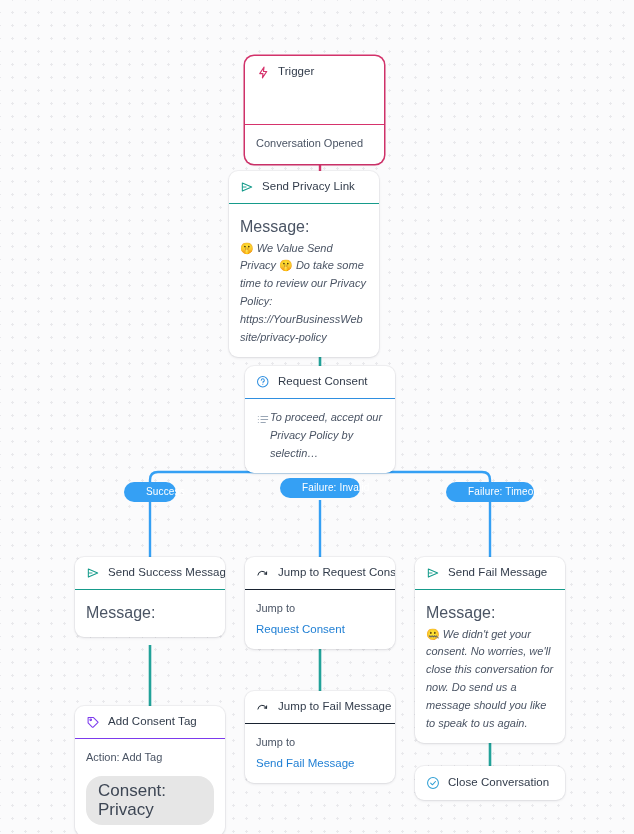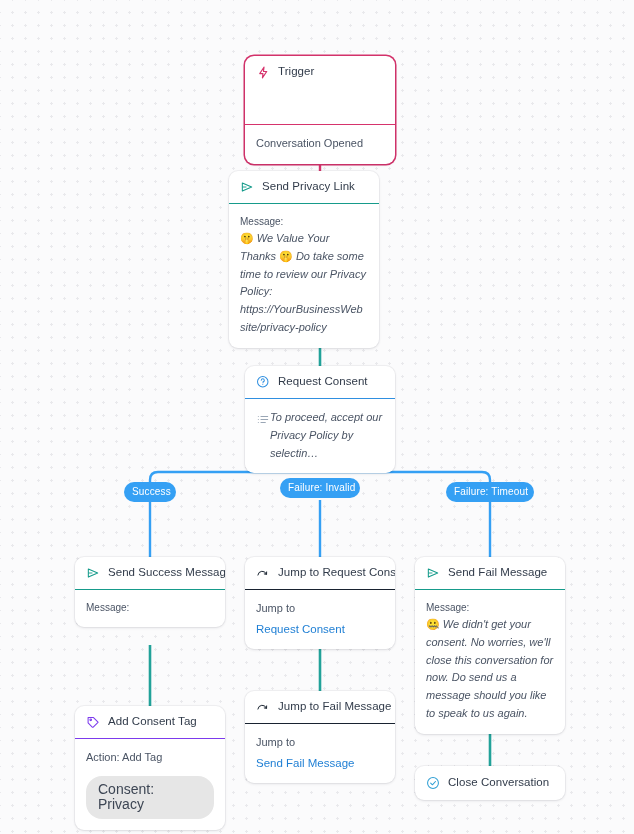--- a/index.html
+++ b/index.html
@@ -70,21 +70,21 @@
   .node-body.accent-dark  { border-top-color: #182230; }
   .node-body.accent-purple{ border-top-color: #7c3aed; }
   .node-body.accent-pink  { border-top-color: #d6336c; margin-top: 36px; }
 
   .body-text {
     font-size: 11px;
     color: #4a5464;
     line-height: 1.62;
   }
   .body-label {
-    font-size: 10px;
+    font-size: 16px;
     color: #4a5464;
     line-height: 1.6;
   }
   .msg {
     font-style: italic;
     font-size: 11px;
     color: #4a5464;
     line-height: 1.62;
     word-break: break-word;
   }
@@ -97,21 +97,21 @@
   .emoji { font-style: normal; }
 
   
   .chip {
     display: inline-block;
     margin-top: 9px;
     padding: 6px 12px;
     background: #e6e6e6;
     color: #3d4654;
     border-radius: 16px;
-    font-size: 14px;
+    font-size: 17px;
     line-height: 1.1;
   }
 
   
   .rc-body {
     display: flex;
     align-items: flex-start;
   }
   .rc-text {
     font-style: italic;
@@ -120,21 +120,21 @@
     line-height: 1.62;
   }
 
   
   .pill {
     position: absolute;
     background: #35a0f4;
     color: #ffffff;
     font-size: 10px;
     letter-spacing: 0.15px;
-    padding: 4px 11px 5px 8px;
+    padding: 4px 11px 5px 22px;
     border-radius: 11px;
     white-space: nowrap;
     box-sizing: border-box;
     text-align: center;
   }
 
   
   .icn { display: inline-flex; width: 14px; height: 14px; align-items: center; justify-content: center; flex: 0 0 14px;}
 </style>
 </head>
@@ -156,21 +156,21 @@
     <path d="M320 500 L320 557" stroke="#35a0f4" stroke-width="2.4" fill="none"></path>
     <path d="M490 500 L490 557" stroke="#35a0f4" stroke-width="2.4" fill="none"></path>
 
     <path d="M150 645 L150 706" stroke="#22a299" stroke-width="2.6" fill="none"></path>
 
     <path d="M320 637 L320 691" stroke="#22a299" stroke-width="2.6" fill="none"></path>
 
     <path d="M490 706 L490 766" stroke="#22a299" stroke-width="2.6" fill="none"></path>
   </svg>
 
-  <div class="node trigger" style="left:245px; top:56px; width:150px;">
+  <div class="node trigger" style="left:245px; top:56px; width:139px;">
     <div class="node-head">
       <span class="icn">
         <svg viewBox="0 0 24 24" width="13" height="13" fill="none" stroke="#d6336c" stroke-width="2" stroke-linecap="round" stroke-linejoin="round">
           <path d="M13 2 L5 14 h6 l-1 8 8-12 h-6 z"></path>
         </svg>
       </span>
       <span class="node-title">Trigger</span>
     </div>
     <div class="node-body accent-pink">
       <div class="body-text">Conversation Opened</div>
@@ -184,21 +184,21 @@
           <path d="M4 5 L20 12 L4 19 Z"></path>
           <path d="M4 12 L11 12" stroke-width="1.6"></path>
         </svg>
       </span>
       <span class="node-title">Send Privacy Link</span>
     </div>
     <div class="node-body accent-teal">
       <div class="body-label">Message:</div>
       <div class="msg">
         <span class="emoji">🤫</span>
-        <span>We Value Your Thanks</span>
+        <span>We Value Send Privacy</span>
         <span class="emoji">🤫</span>
         <span>Do take some time to review our Privacy Policy: https://YourBusinessWebsite/privacy-policy</span>
       </div>
     </div>
   </div>
 
   <div class="node" style="left:245px; top:366px; width:150px;">
     <div class="node-head">
       <span class="icn">
         <svg viewBox="0 0 24 24" width="13.5" height="13.5" fill="none" stroke="#2f8fe0" stroke-width="1.8">

